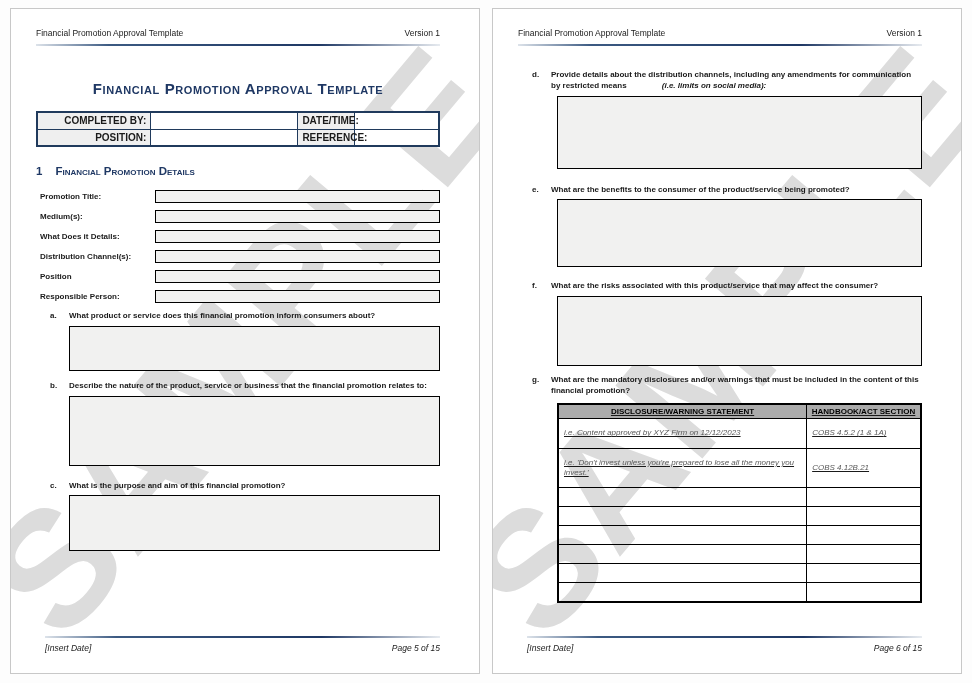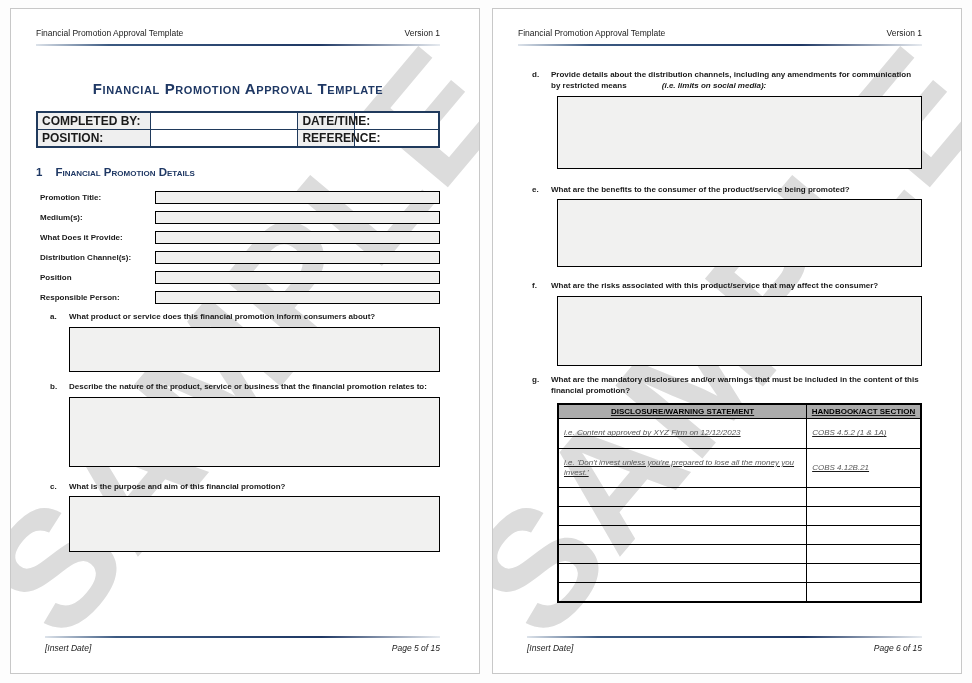--- a/index.html
+++ b/index.html
@@ -36,21 +36,21 @@
     margin-top: 34px; text-align: center; color: #1f3864;
     font-variant: small-caps; font-size: 15px; font-weight: 600; letter-spacing: 0.6px;
   }
 
   .info-table {
     width: 100%; margin-top: 14px; border-collapse: collapse; table-layout: fixed;
     border: 2px solid #203a5c;
   }
   .info-table td {
     border: 1px solid #203a5c; height: 17px; padding: 1px 4px;
-    font-size: 12px; vertical-align: middle; background: #ffffff;
+    font-size: 10px; vertical-align: middle; background: #ffffff; text-align: right;
   }
   .info-table td.lbl { background: #efefef; font-weight: bold; }
 
   .section-heading {
     margin-top: 18px; display: flex; gap: 13px; color: #1f3864;
     font-variant: small-caps; font-weight: bold; font-size: 11.5px;
   }
 
   .fields { margin-top: 13px; }
   .field-row { display: flex; align-items: center; margin-bottom: 7px; padding-left: 4px; justify-content: space-between; }
@@ -142,21 +142,21 @@
       <div class="fields">
         <div class="field-row">
           <span class="field-label">Promotion Title:</span>
           <div class="field-box"></div>
         </div>
         <div class="field-row">
           <span class="field-label">Medium(s):</span>
           <div class="field-box"></div>
         </div>
         <div class="field-row">
-          <span class="field-label">What Does it Provide:</span>
+          <span class="field-label">What Does it Details:</span>
           <div class="field-box"></div>
         </div>
         <div class="field-row">
           <span class="field-label">Distribution Channel(s):</span>
           <div class="field-box"></div>
         </div>
         <div class="field-row">
           <span class="field-label">Position</span>
           <div class="field-box"></div>
         </div>

